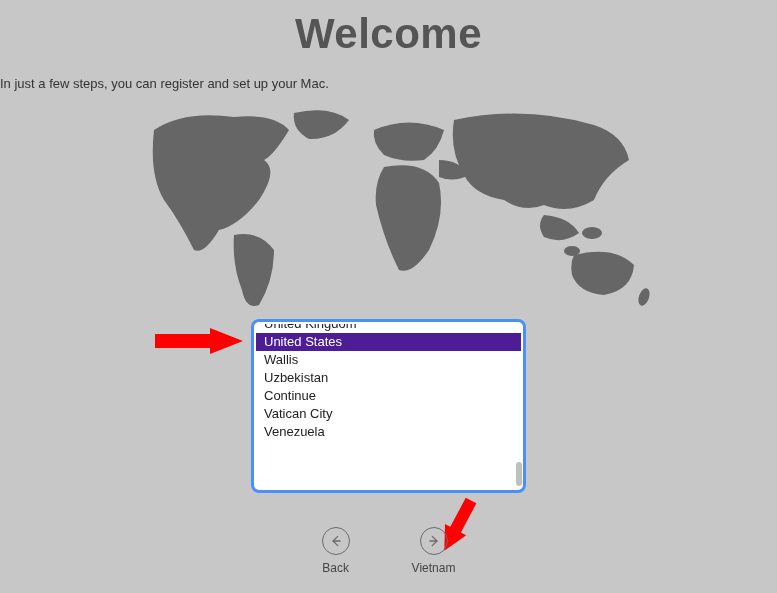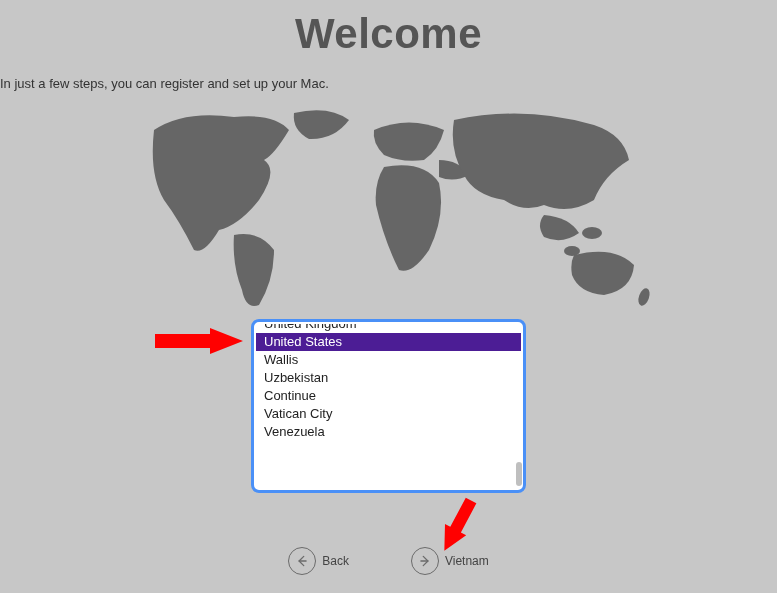--- a/index.html
+++ b/index.html
@@ -69,21 +69,21 @@
   .nav {
     position: absolute;
     bottom: 18px;
     left: 0; right: 0;
     display: flex;
     justify-content: center;
     gap: 62px;
   }
   .nav-btn {
     display: flex;
-    flex-direction: row;
+    flex-direction: column;
     align-items: center;
     gap: 6px;
     cursor: pointer;
     user-select: none;
   }
   .nav-btn .circle {
     width: 28px; height: 28px;
     border: 1.6px solid #6b6b6b;
     border-radius: 50%;
     display: flex;

